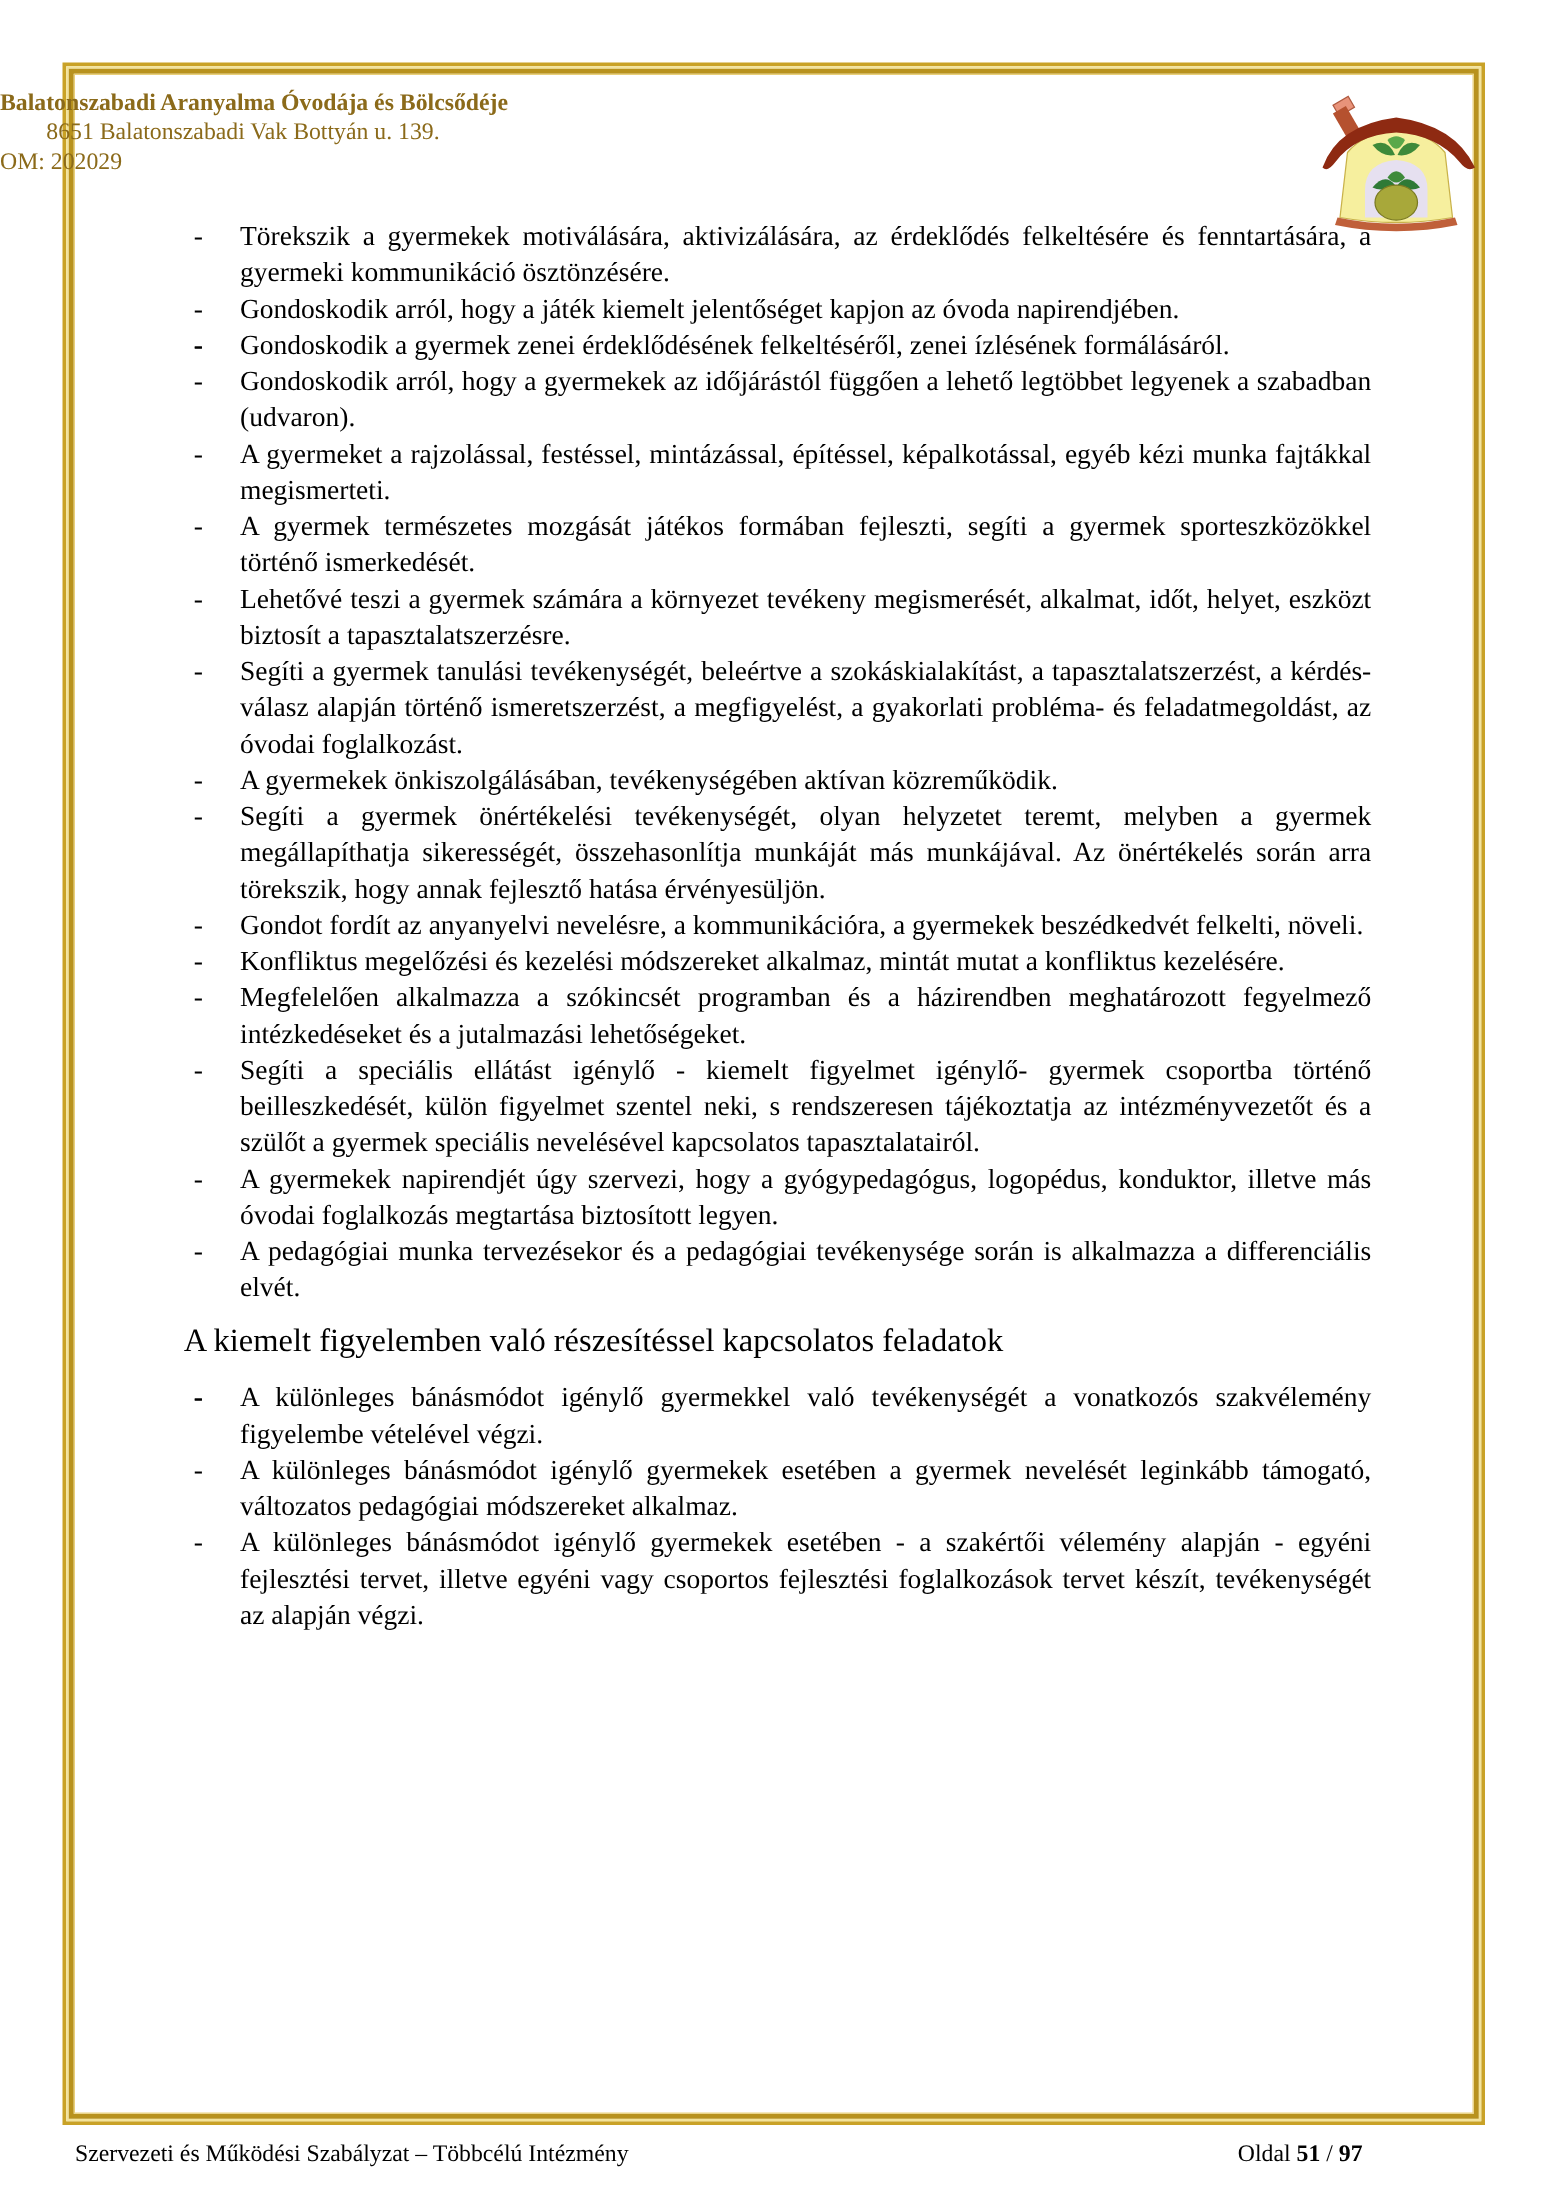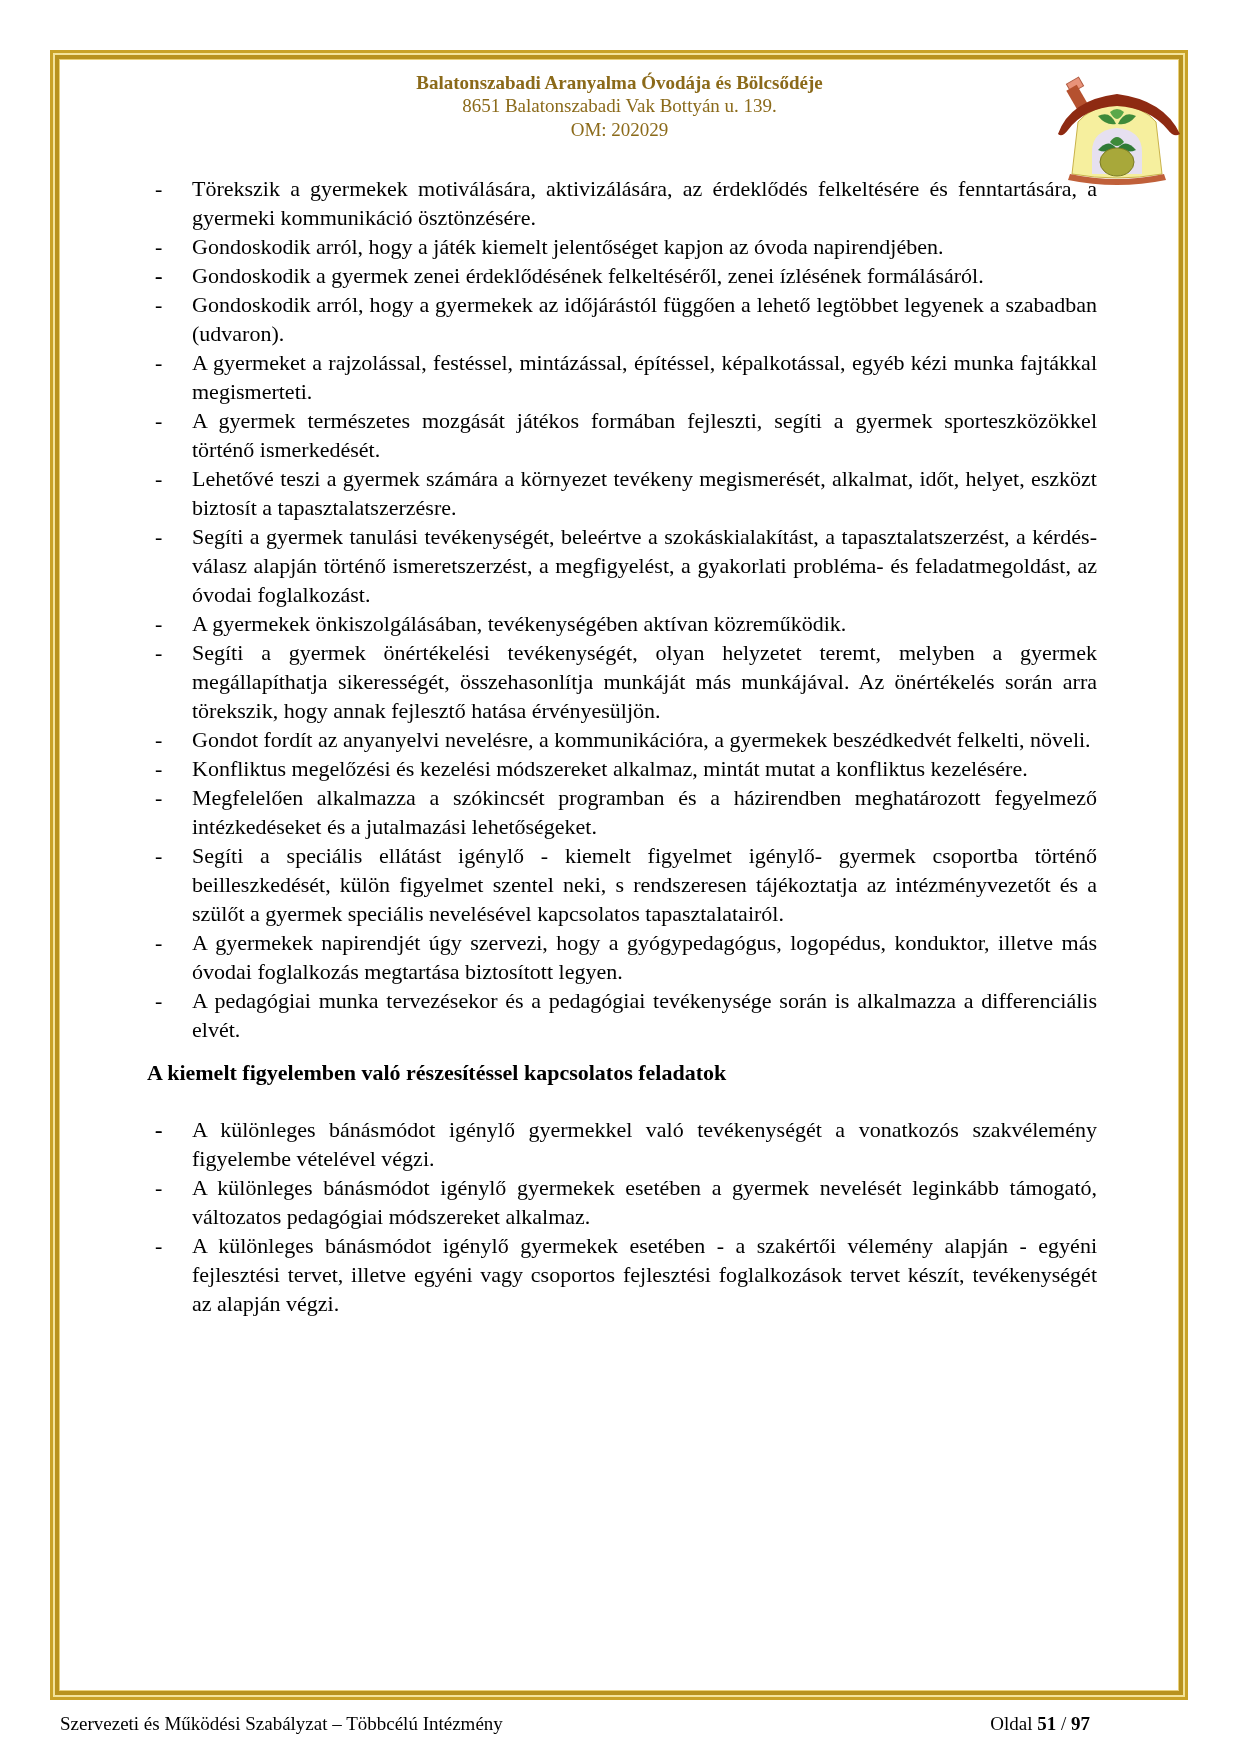--- a/index.html
+++ b/index.html
@@ -2,30 +2,30 @@
 <html><head>
 <meta charset="utf-8">
 <style>
   html, body { margin:0; padding:0; background:#ffffff; }
   body { width:1239px; height:1754px; position:relative; overflow:hidden; font-family:"Liberation Serif", serif; color:#000; }
   .frame-outer { position:absolute; left:50px; top:50px; width:1138px; height:1650px; box-sizing:border-box;
     border:3px solid #c9a227; }
   .frame-l1 { position:absolute; left:53px; top:53px; width:1132px; height:1644px; box-sizing:border-box; border:2px solid #f3e39a; }
   .frame-l2 { position:absolute; left:55px; top:55px; width:1128px; height:1640px; box-sizing:border-box; border:4px solid #b8921e; }
   .frame-l3 { position:absolute; left:59px; top:59px; width:1120px; height:1632px; box-sizing:border-box; border:1px solid #e9d07a; }
-  .header { position:absolute; left:0; width:1239px; top:72px; text-align:center; color:#8b6a1a; }
+  .header { position:absolute; left:0; width:1239px; top:72px; color:#8b6a1a; }
   .header .org { font-weight:bold; font-size:19px; line-height:22px; }
-  .header .addr { font-size:19px; line-height:24px; }
+  .header .addr { font-size:19px; line-height:24px;padding-left:37px; }
   .header .om { font-size:19px; line-height:22px; margin-top:1px; }
   .logo { position:absolute; left:1050px; top:72px; width:135px; height:120px; }
   .content { position:absolute; left:147px; top:174px; width:950px; font-size:22px; line-height:29px; }
   ul.bullets { list-style:none; margin:0; padding:0; }
   ul.bullets li { position:relative; padding-left:45px; text-align:justify; }
   ul.bullets li .dash { position:absolute; left:8px; top:0; }
-  .section-heading { font-weight:bold; font-size:22px; margin:14px 0 28px 0; line-height:29px; }
+  .section-heading { font-weight:normal; font-size:26px; margin:14px 0 16px 0; line-height:29px; }
   .footer { position:absolute; left:60px; top:1712px; width:1030px; font-size:19px; line-height:24px; }
   .footer .left { position:absolute; left:0; top:0; }
   .footer .right { position:absolute; right:0; top:0; }
 </style>
 </head>
 <body>
 
 <div class="frame-outer"></div>
 <div class="frame-l1"></div>
 <div class="frame-l2"></div>

